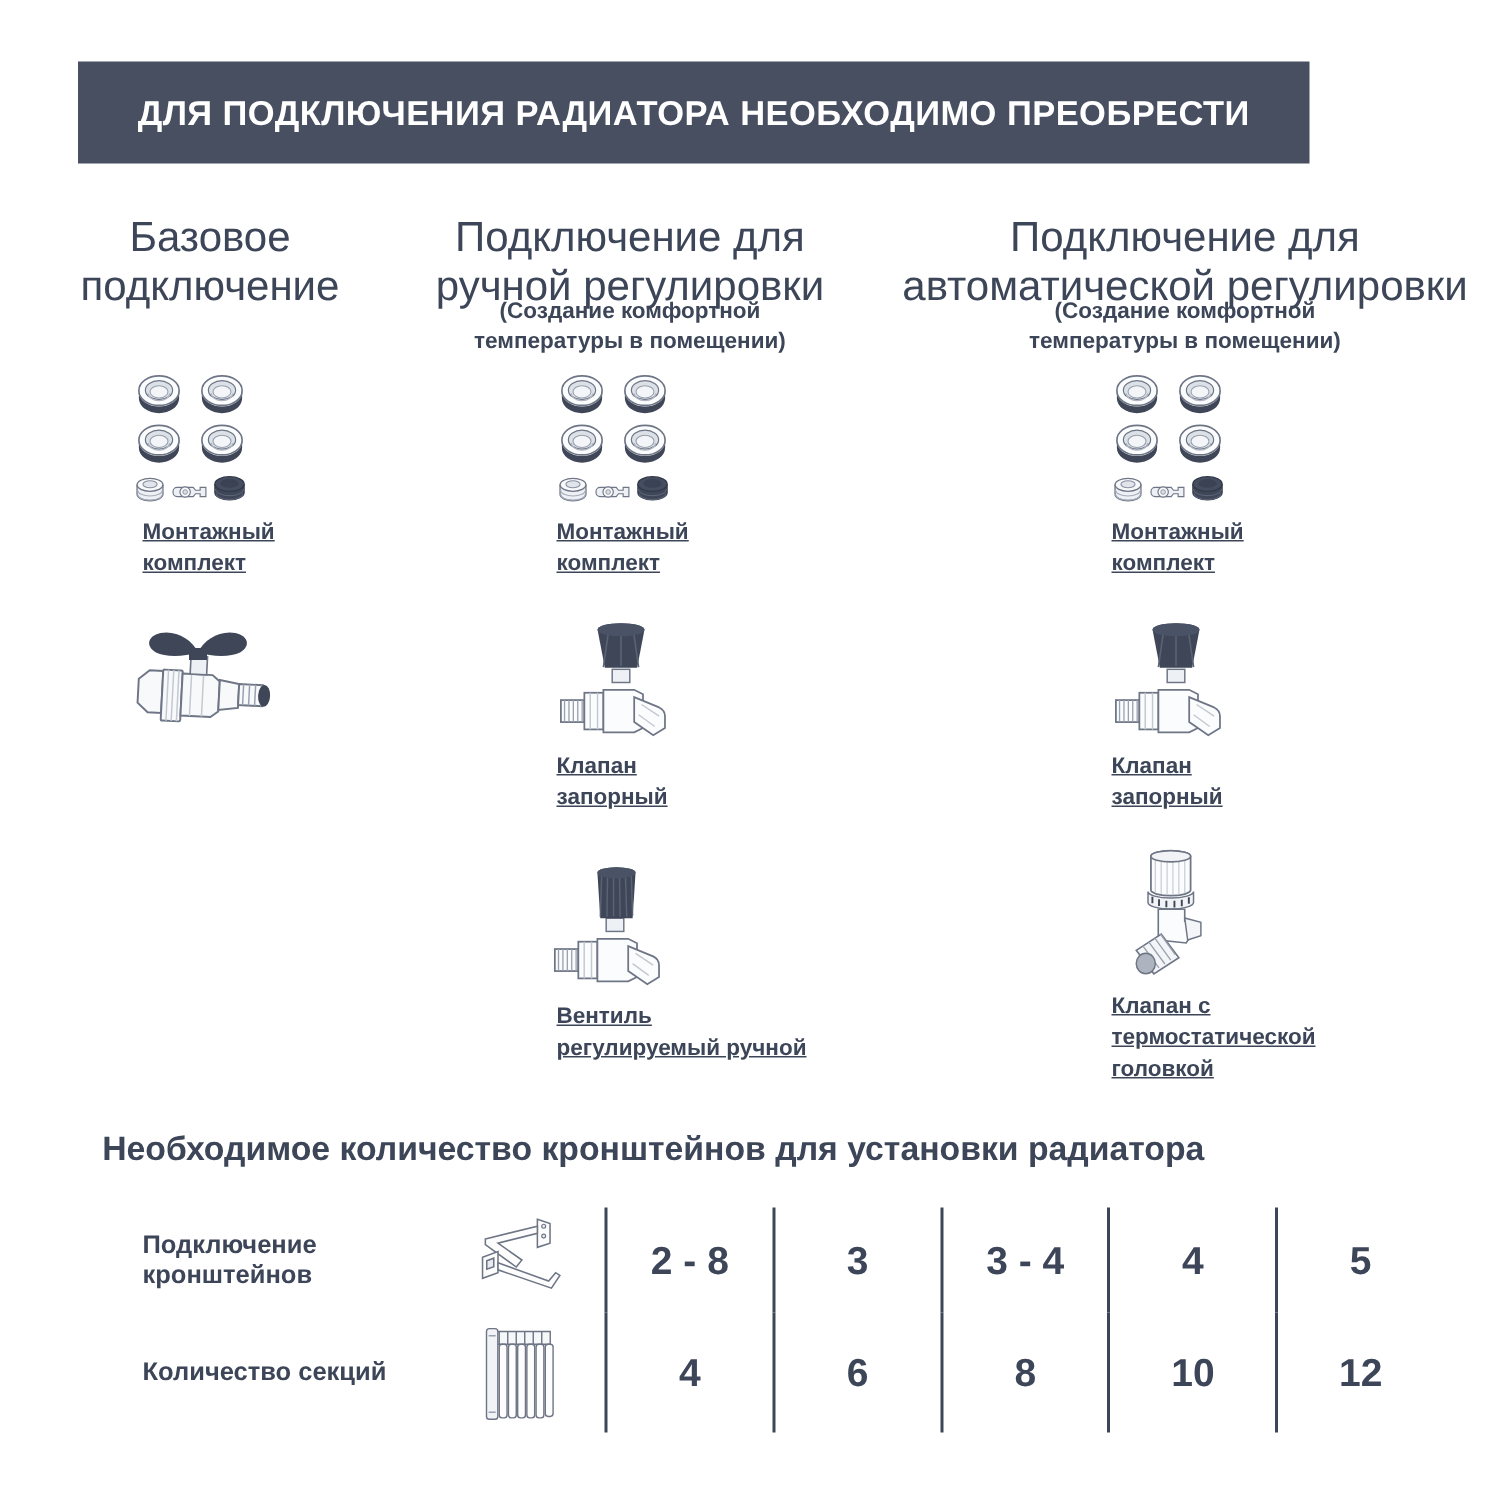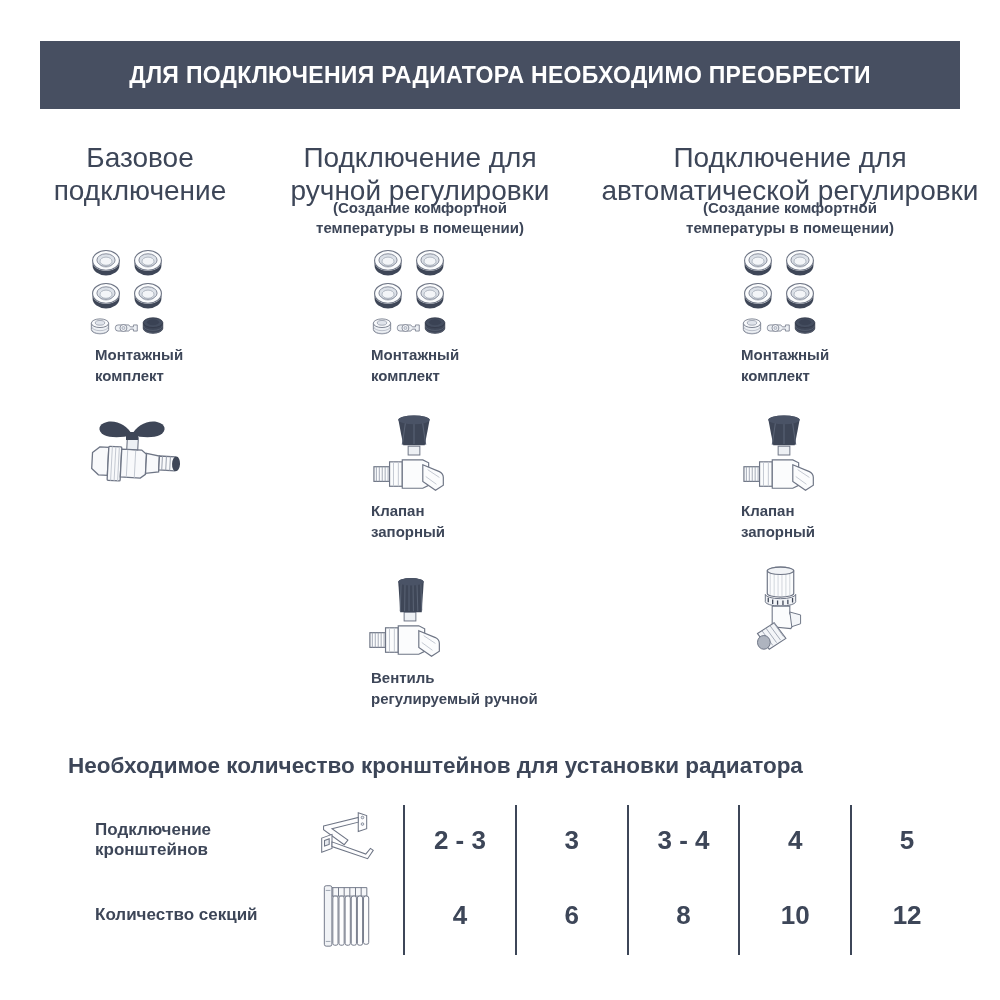--- a/index.html
+++ b/index.html
@@ -1,28 +1,28 @@
 <!DOCTYPE html>
 <html><head>
 <meta charset="utf-8">
 <style>
   html,body{margin:0;padding:0;background:#ffffff;}
   body{font-family:"Liberation Sans",sans-serif;color:#3D4658;-webkit-font-smoothing:antialiased;}
   .page{position:relative;width:1000px;height:1000px;background:#fff;overflow:hidden;}
 
-  .banner{position:absolute;left:40px;top:41px;width:920px;height:68px;background:#474F61;
+  .banner{position:absolute;left:52px;top:41px;width:821px;height:68px;background:#474F61;
           display:flex;align-items:center;justify-content:center;}
   .banner h1{margin:0;color:#ffffff;font-size:23px;font-weight:bold;letter-spacing:.3px;text-align:center;}
 
   .col-title{position:absolute;font-size:28px;font-weight:normal;text-align:center;line-height:1.18;
              white-space:pre-line;color:#3D4658;}
   .col-sub{position:absolute;font-size:15px;font-weight:bold;text-align:center;line-height:1.35;
            white-space:pre-line;color:#3D4658;}
   .abs{position:absolute;}
-  .item-label{position:absolute;font-size:15px;font-weight:bold;line-height:1.4;white-space:pre;color:#3D4658;}
+  .item-label{position:absolute;font-size:15px;font-weight:bold;line-height:1.4;white-space:pre;color:#3D4658;text-decoration:underline;}
 
   .sec-title{position:absolute;left:0;top:753px;width:871px;text-align:center;
              font-size:22.5px;font-weight:bold;color:#3D4658;}
 
   .btable{position:absolute;left:40px;top:805px;width:922px;}
   .trow{display:flex;}
   .trow.r1{height:70px;}
   .trow.r2{height:80px;}
   .tlabel{flex:0 0 250px;box-sizing:border-box;padding-left:55px;display:flex;align-items:center;
           font-size:17px;font-weight:bold;color:#3D4658;}
@@ -211,32 +211,35 @@
   <div class="item-label" style="left:741px;top:344px;">Монтажный
 комплект</div>
   <svg class="abs" style="left:742px;top:412px;" width="84" height="86">
       <use href="#sym-valvestop"></use>
     </svg>
   <div class="item-label" style="left:741px;top:500px;">Клапан
 запорный</div>
   <svg class="abs" style="left:750px;top:564px;" width="62" height="96">
       <use href="#sym-valvethermo"></use>
     </svg>
+  <div class="item-label" style="left:741px;top:660px;">Клапан с
+термостатической
+головкой</div>
 
   <div class="sec-title">Необходимое количество кронштейнов для установки радиатора</div>
 
   <div class="btable">
     <div class="trow r1">
       <div class="tlabel">Подключение кронштейнов</div>
       <div class="ticon">
         <svg width="64" height="60">
             <use href="#sym-bracket"></use>
           </svg>
       </div>
-      <div class="tval">2 - 3</div>
+      <div class="tval">2 - 8</div>
       <div class="tval">3</div>
       <div class="tval">3 - 4</div>
       <div class="tval">4</div>
       <div class="tval">5</div>
     </div>
     <div class="trow r2">
       <div class="tlabel">Количество секций</div>
       <div class="ticon">
         <svg width="52" height="68">
             <use href="#sym-radiator"></use>

